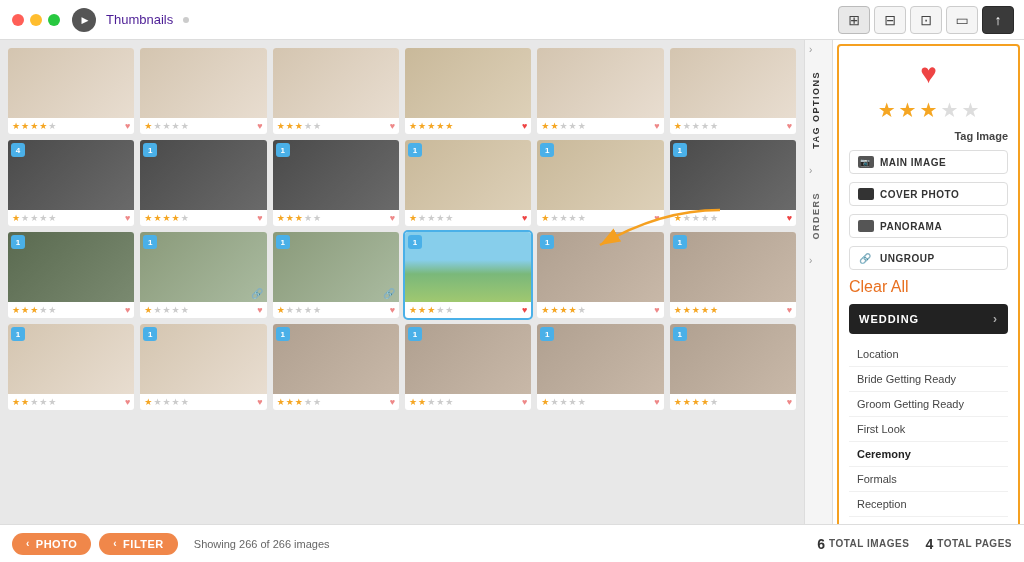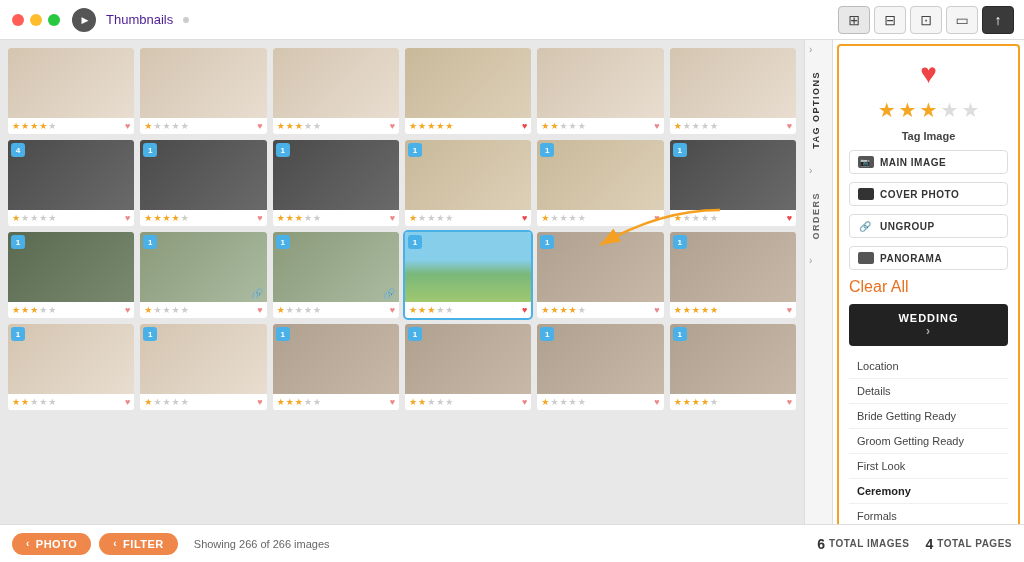--- a/index.html
+++ b/index.html
@@ -233,21 +233,21 @@
       justify-content: center;
       gap: 3px;
     }
     .tag-star {
       font-size: 20px;
       color: #f5a623;
     }
     .tag-star.empty { color: #ddd; }
 
     .tag-label {
-      text-align: center;
+      text-align: right;
       font-size: 11px;
       color: #444;
       font-weight: 600;
     }
 
     .tag-btn {
       display: flex;
       align-items: center;
       gap: 6px;
       padding: 5px 8px;
@@ -299,21 +299,20 @@
       justify-content: space-between;
       padding: 8px 10px;
       background: #222;
       color: white;
       border-radius: 4px;
       cursor: pointer;
       font-size: 11px;
       font-weight: 700;
       letter-spacing: 1px;
       text-transform: uppercase;
-      flex-direction: column;
     }
     .wedding-arrow {
       font-size: 12px;
       color: #aaa;
     }
 
     .category-list {
       display: flex;
       flex-direction: column;
       gap: 0;
@@ -812,38 +811,37 @@
 
       <div class="tag-btn">
         <div class="tag-btn-icon camera"></div>
         <span>MAIN IMAGE</span>
       </div>
       <div class="tag-btn">
         <div class="tag-btn-icon film"></div>
         <span>COVER PHOTO</span>
       </div>
       <div class="tag-btn">
+        <div class="tag-btn-icon pano"></div>
+        <span>PANORAMA</span>
+      </div>
+      <div class="tag-btn">
         <div class="tag-btn-icon link"></div>
         <span>UNGROUP</span>
-      </div>
-      <div class="tag-btn">
-        <div class="tag-btn-icon pano"></div>
-        <span>PANORAMA</span>
       </div>
 
       <a class="clear-all">Clear All</a>
 
       <div class="wedding-btn">
         <span>WEDDING</span>
         <span class="wedding-arrow">›</span>
       </div>
 
       <div class="category-list" id="category-list">
       <div class="category-item">Location</div>
-          <div class="category-item">Details</div>
           <div class="category-item">Bride Getting Ready</div>
           <div class="category-item">Groom Getting Ready</div>
           <div class="category-item">First Look</div>
           <div class="category-item highlighted">Ceremony</div>
           <div class="category-item">Formals</div>
           <div class="category-item">Reception</div>
         </div>
     </div>
   </div>
 </div>

